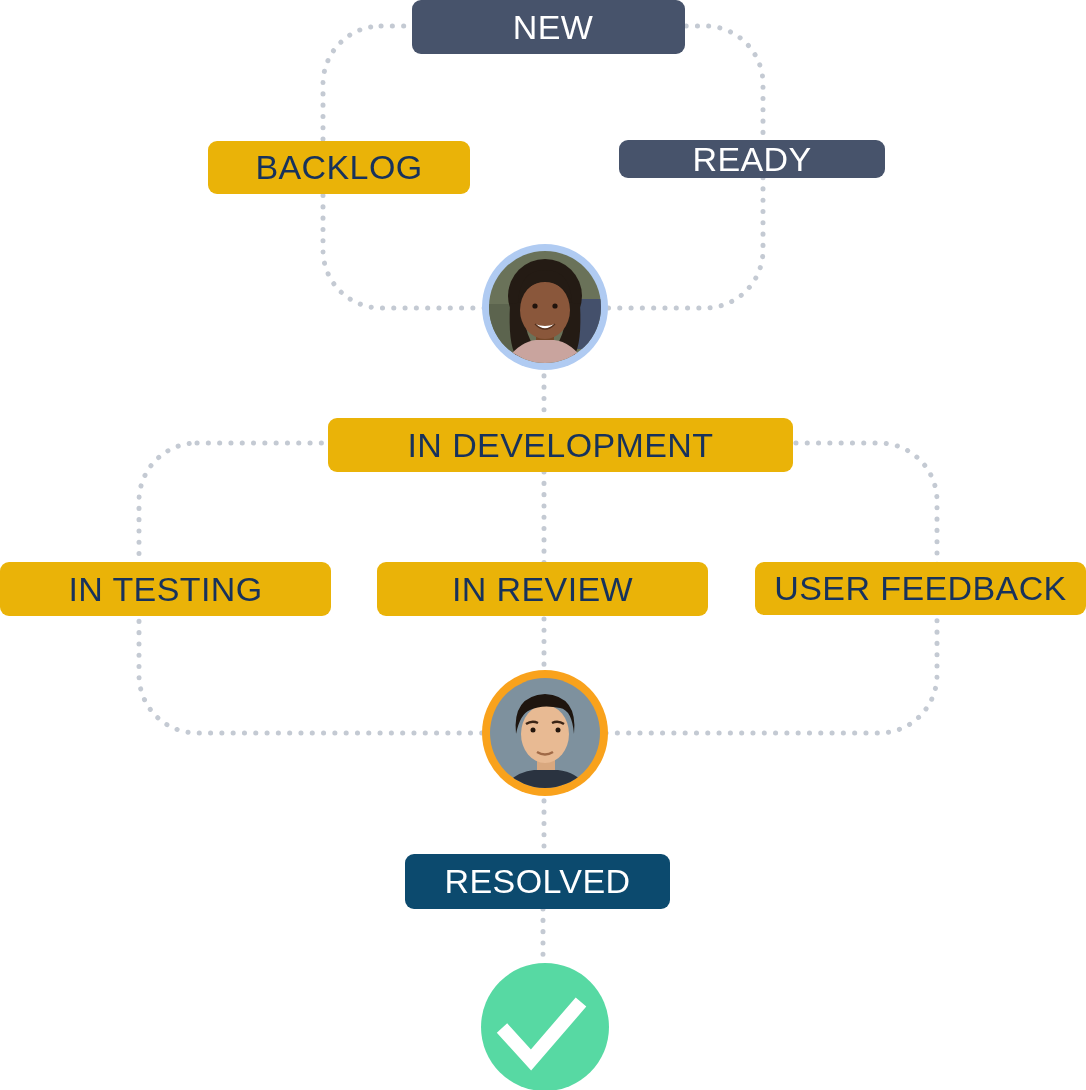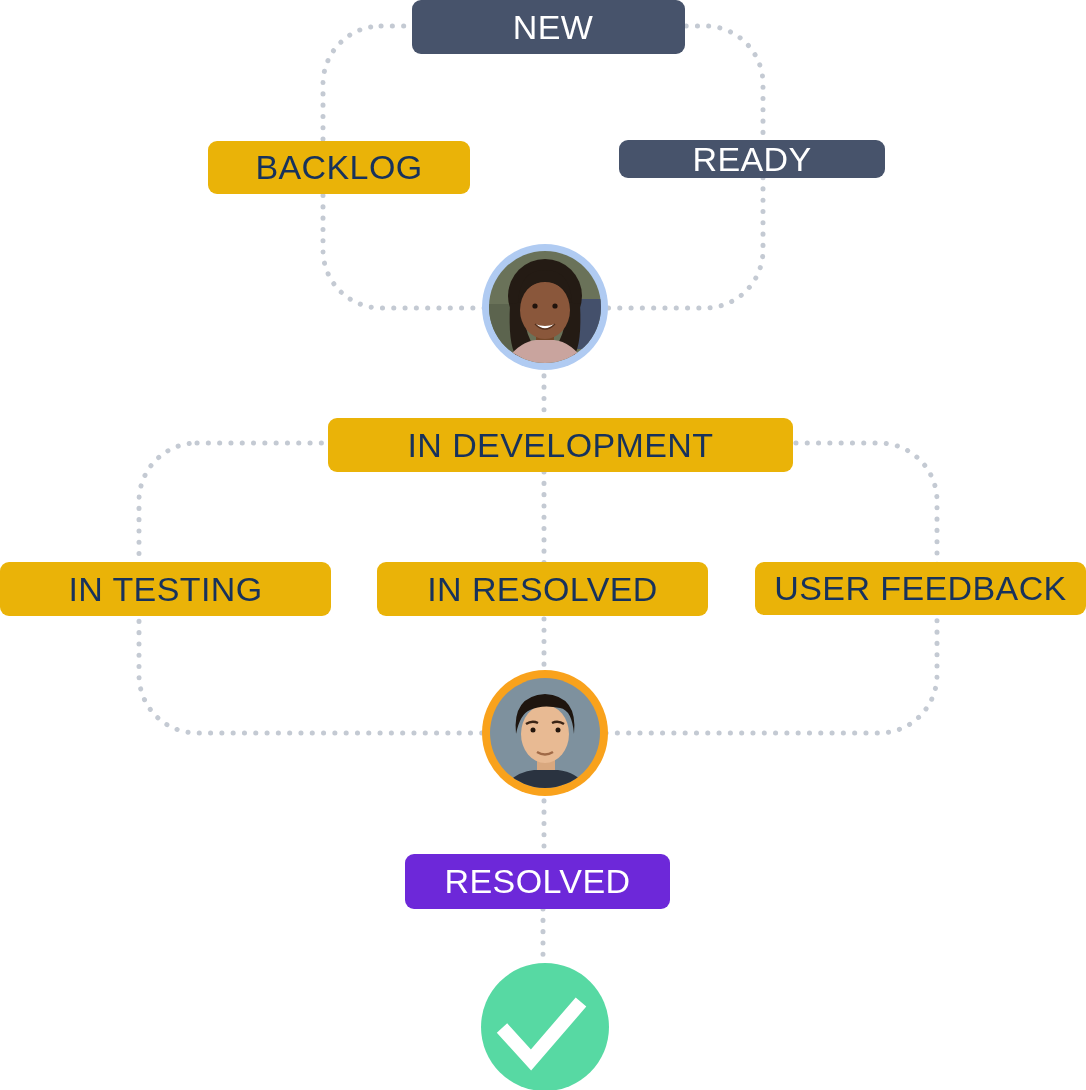--- a/index.html
+++ b/index.html
@@ -26,21 +26,21 @@
     align-items: center;
     justify-content: center;
     border-radius: 9px;
     font-size: 34px;
     font-weight: 500;
     letter-spacing: 0.4px;
     white-space: nowrap;
   }
   .badge.navy   { background: #47536B; color: #FFFFFF; }
   .badge.yellow { background: #eab308; color: #17325C; }
-  .badge.green  { background: #6d28d9; color: #FFFFFF; }
+  .badge.green  { background: #0c4a6e; color: #FFFFFF; }
 
   .b-new            { left: 412px; top: 0;     width: 264px; height: 54px; padding-left: 9px; }
   .b-backlog        { left: 208px; top: 141px; width: 262px; height: 53px; }
   .b-ready          { left: 619px; top: 140px; width: 266px; height: 38px; }
   .b-in-development { left: 307px; top: 418px; width: 465px; height: 54px; margin-left: 21px; }
   .b-in-review      { left: 0;     top: 562px; width: 331px; height: 54px; }
   .b-in-testing     { left: 377px; top: 562px; width: 331px; height: 54px; }
   .b-user-feedback  { left: 755px; top: 562px; width: 331px; height: 53px; }
   .b-resolved       { left: 405px; top: 854px; width: 265px; height: 55px; }
 
@@ -76,21 +76,21 @@
       <line x1="544" y1="733" x2="544" y2="854"></line>
       <line x1="543" y1="909" x2="543" y2="963"></line>
     </g>
   </svg>
 
   <div class="badge navy b-new">NEW</div>
   <div class="badge yellow b-backlog">BACKLOG</div>
   <div class="badge navy b-ready">READY</div>
   <div class="badge yellow b-in-development">IN DEVELOPMENT</div>
   <div class="badge yellow b-in-review">IN TESTING</div>
-  <div class="badge yellow b-in-testing">IN RESOLVED</div>
+  <div class="badge yellow b-in-testing">IN REVIEW</div>
   <div class="badge yellow b-user-feedback">USER FEEDBACK</div>
   <div class="badge green b-resolved">RESOLVED</div>
 
   <div class="avatar avatar-1">
     <svg width="126" height="126" viewBox="0 0 126 126">
       <defs>
           <clipPath id="clipA1">
             <circle cx="63" cy="63" r="56"></circle>
           </clipPath>
         </defs>

